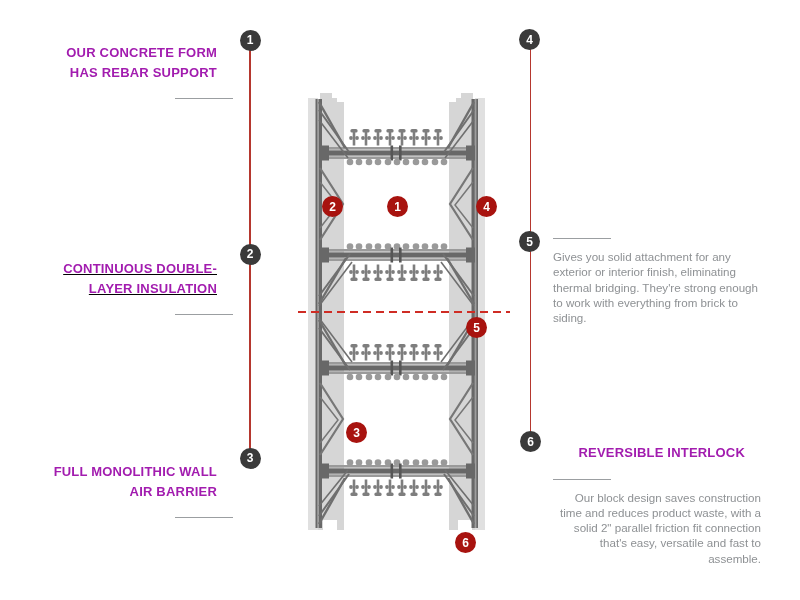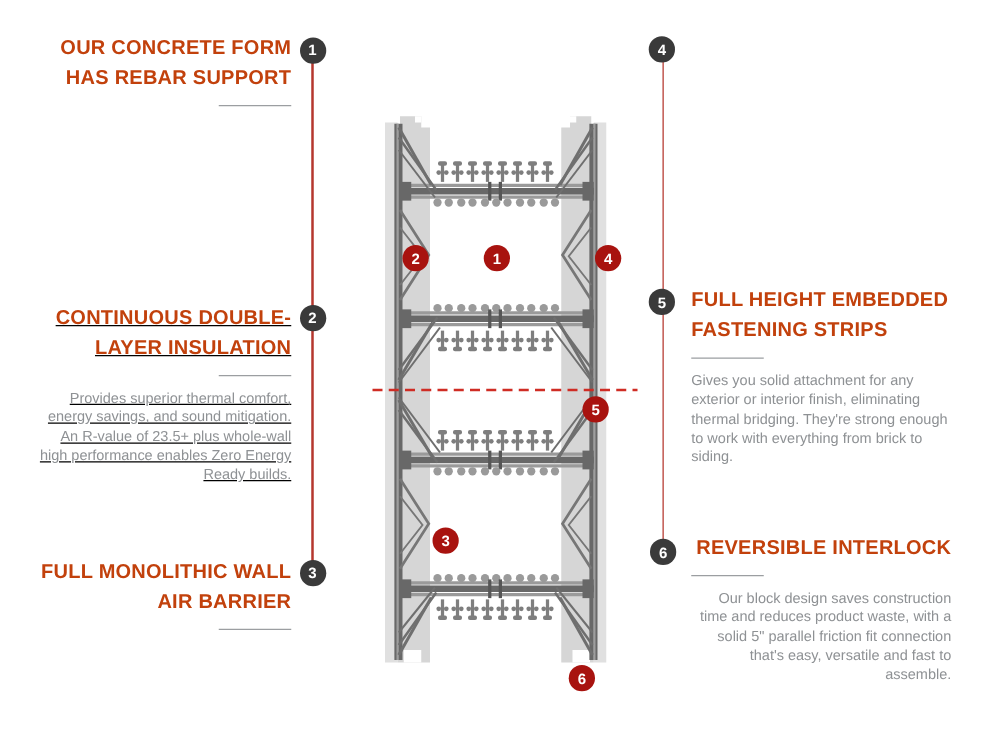--- a/index.html
+++ b/index.html
@@ -2,22 +2,22 @@
 <html><head>
 <meta charset="utf-8">
 <style>
   html,body{margin:0;padding:0;background:#fff;}
   .stage{
     position:relative;width:800px;height:600px;background:#ffffff;
     font-family:"Liberation Sans",sans-serif;overflow:hidden;
   }
   .callout{position:absolute;}
   .callout h3{
-    margin:0;font-size:16px;font-weight:700;line-height:1.5;
-    color:#c2410c;letter-spacing:.2px;
+    margin:16px;font-size:13px;font-weight:700;line-height:1.5;
+    color:#a21caf;letter-spacing:.2px;
   }
   .callout .divider{
     width:58px;height:0;border-top:1px solid #9b9ea1;margin:9px 0 10px 0;
   }
   .callout.left{text-align:right;}
   .callout.left .divider{margin-left:auto;}
   .callout p{
     margin:0;font-size:11.6px;line-height:1.32;color:#8e9194;
   }
   .vline{position:absolute;width:1.5px;background:#b5372e;}
@@ -38,36 +38,34 @@
   <div class="vline" style="left:249px;top:40px;height:418px;"></div>
   <div class="vline" style="left:529.5px;top:39px;height:402px;"></div>
 
   <div class="callout left" style="left:27px;top:27px;width:206px;">
     <h3>OUR CONCRETE FORM HAS REBAR SUPPORT</h3>
     <div class="divider"></div>
   </div>
   <div class="callout left" style="left:27px;top:243px;width:206px;text-decoration:underline;">
     <h3>CONTINUOUS DOUBLE-LAYER INSULATION</h3>
     <div class="divider"></div>
-    <p>Provides superior thermal comfort, energy savings, and sound mitigation. An R-value of 23.5+ plus whole-wall high performance enables Zero Energy Ready builds.</p>
   </div>
   <div class="callout left" style="left:27px;top:446px;width:206px;">
     <h3>FULL MONOLITHIC WALL AIR BARRIER</h3>
     <div class="divider"></div>
   </div>
 
   <div class="callout right" style="left:553px;top:229px;width:208px;">
-    <h3>FULL HEIGHT EMBEDDED FASTENING STRIPS</h3>
     <div class="divider"></div>
     <p>Gives you solid attachment for any exterior or interior finish, eliminating thermal bridging. They're strong enough to work with everything from brick to siding.</p>
   </div>
   <div class="callout right" style="left:553px;top:427px;width:208px;text-align:right;">
     <h3>REVERSIBLE INTERLOCK</h3>
     <div class="divider"></div>
-    <p>Our block design saves construction time and reduces product waste, with a solid 5" parallel friction fit connection that's easy, versatile and fast to assemble.</p>
+    <p>Our block design saves construction time and reduces product waste, with a solid 2" parallel friction fit connection that's easy, versatile and fast to assemble.</p>
   </div>
 
   <div class="badge dark" style="left:239.5px;top:29.5px;">1</div>
   <div class="badge dark" style="left:239.5px;top:243.5px;">2</div>
   <div class="badge dark" style="left:239.5px;top:447.5px;">3</div>
   <div class="badge dark" style="left:519px;top:29px;">4</div>
   <div class="badge dark" style="left:519px;top:231px;">5</div>
   <div class="badge dark" style="left:520px;top:431px;">6</div>
 
   <svg class="diagram" viewBox="0 0 216 470">

